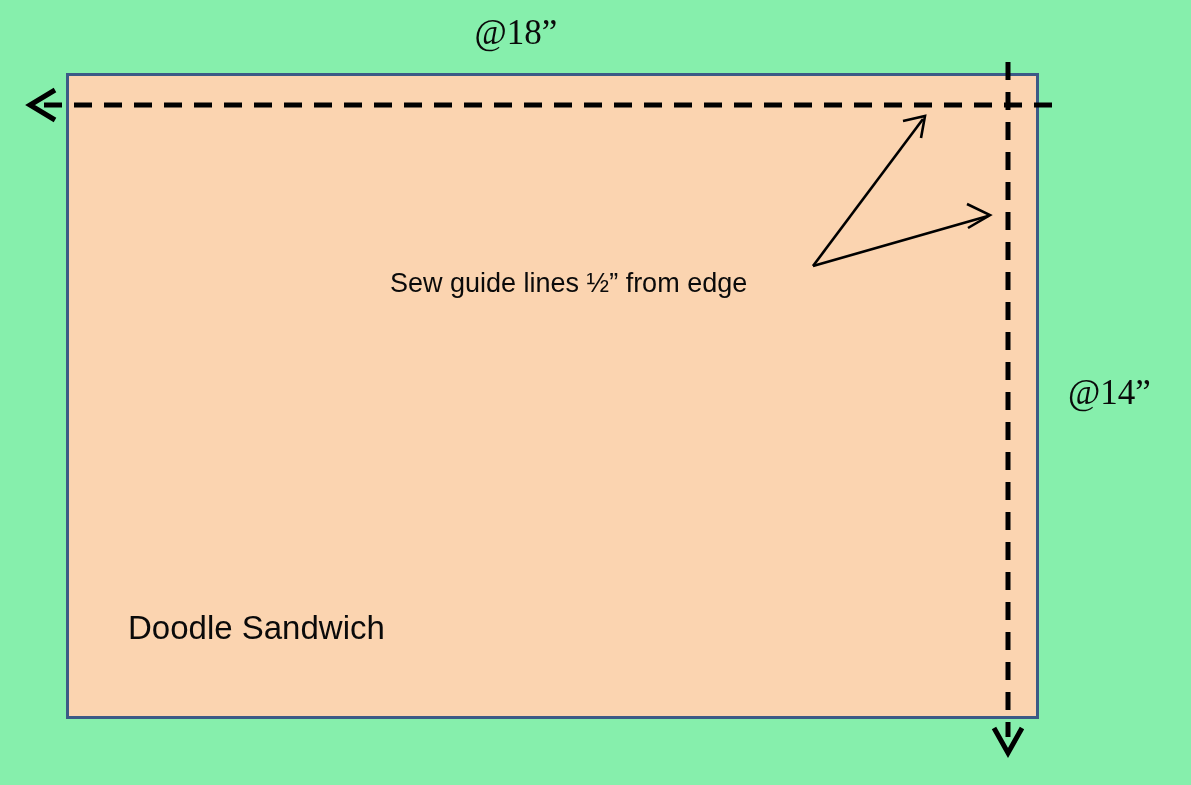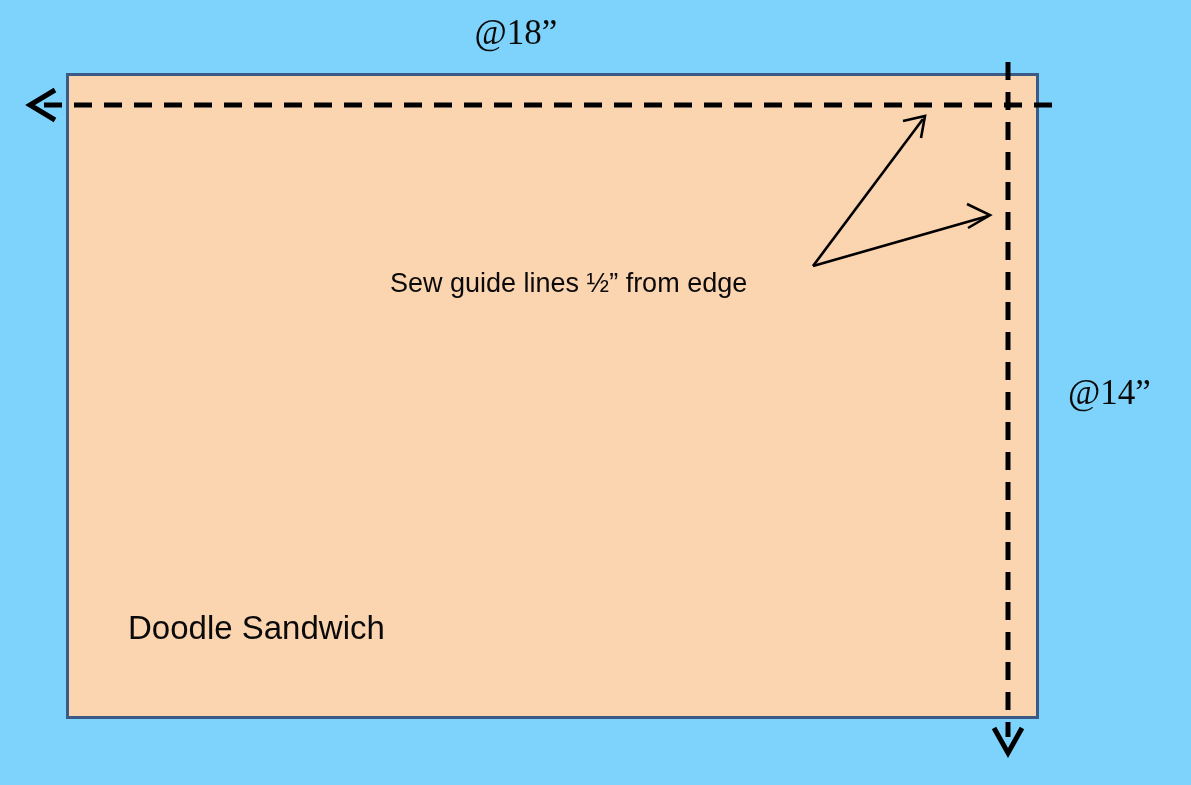--- a/index.html
+++ b/index.html
@@ -5,21 +5,21 @@
 <style>
   html, body {
     margin: 0;
     padding: 0;
     background: #ffffff;
   }
   #canvas {
     position: relative;
     width: 1191px;
     height: 785px;
-    background: #7dd3fc;
+    background: #86efac;
     overflow: hidden;
     font-family: "Liberation Sans", sans-serif;
   }
   #diagram-svg {
     position: absolute;
     left: 0;
     top: 0;
     width: 1191px;
     height: 785px;
     display: block;

